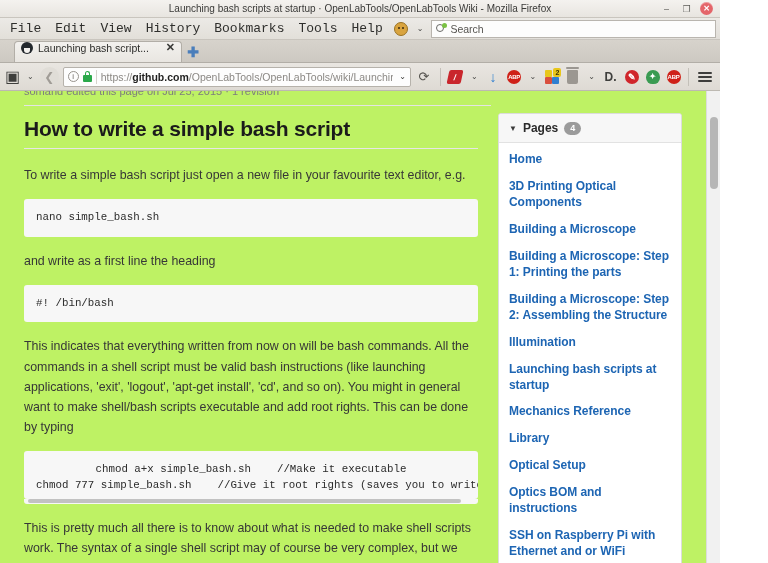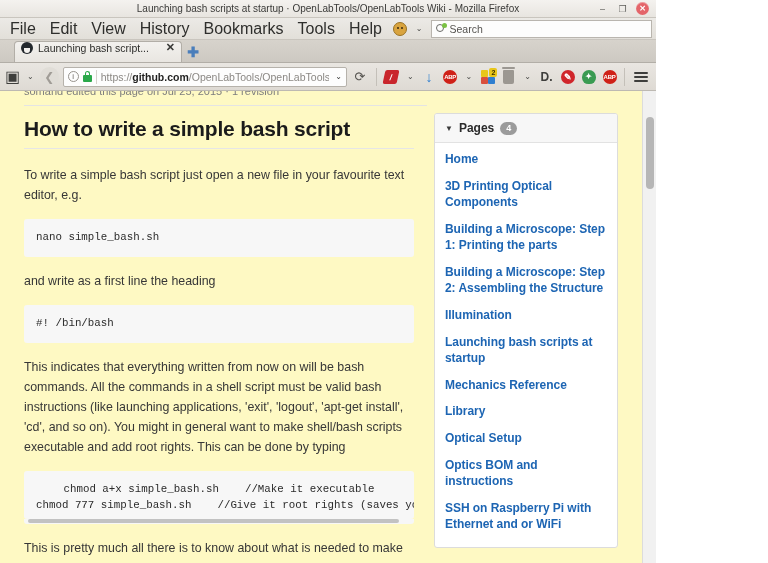--- a/index.html
+++ b/index.html
@@ -5,21 +5,21 @@
 <style>
   * { box-sizing: border-box; margin: 0; padding: 0; }
   html, body {
     width: 768px; height: 563px;
     overflow: hidden;
     font-family: "Liberation Sans", sans-serif;
     background: #ffffff;
   }
 
   
-  .window { width: 656px; height: 563px; display: flex; flex-direction: column; position: relative; }
+  .window { width: 720px; height: 563px; display: flex; flex-direction: column; position: relative; }
 
   .titlebar {
     height: 18px;
     background: linear-gradient(#f4f2ef, #e8e5e0);
     border-bottom: 1px solid #c9c5be;
     display: flex; align-items: center;
     position: relative; flex: 0 0 18px;
   }
   .titlebar-text {
     position: absolute; left: 0; right: 0; text-align: center;
@@ -35,21 +35,21 @@
   }
 
   
   .menubar {
     height: 22px; flex: 0 0 22px;
     background: linear-gradient(#eceae6, #e2dfd9);
     border-bottom: 1px solid #c9c5be;
     display: flex; align-items: center; padding-left: 4px; gap: 2px;
   }
   .menu-item {
-    font-size: 16px; color: #2e2e2c; padding: 2px 6px; white-space: nowrap;
+    font-size: 13px; color: #2e2e2c; padding: 2px 6px; white-space: nowrap; font-family: Liberation Mono, monospace;
   }
   .menu-icon-face {
     width: 14px; height: 14px; border-radius: 50%;
     background: #d9a43f; border: 1px solid #9a7223; margin: 0 3px;
     position: relative;
   }
   .menu-icon-face::before, .menu-icon-face::after {
     content: ""; position: absolute; top: 4px; width: 2px; height: 2px; background: #3a2a10; border-radius: 50%;
   }
   .menu-icon-face::before { left: 3px; }
@@ -148,21 +148,21 @@
   .arrow-down { color: #2f7fd0; font-size: 14px; font-weight: bold; }
   .trash-ico { width: 11px; height: 14px; background: #9b9791; border-radius: 1px 1px 2px 2px; position: relative; }
   .trash-ico::before { content:""; position:absolute; top:-3px; left:-1px; width:13px; height:2px; background:#9b9791; border-radius:1px; }
   .letter-ico { font-size: 12px; font-weight: bold; color: #3e3e3c; }
   .hamburger { width: 22px; display: flex; flex-direction: column; gap: 2px; align-items: center; flex: none; padding: 0 2px; }
   .hamburger span { width: 14px; height: 2px; background: #3e3e3c; border-radius: 1px; }
   .puzzle { width: 14px; height: 14px; position: relative; }
   .puzzle i { position: absolute; width: 7px; height: 7px; border-radius: 1px; }
 
   
-  .viewport { flex: 1; position: relative; background: #fef9c3; overflow: hidden; display: flex; }
+  .viewport { flex: 1; position: relative; background: #bef264; overflow: hidden; display: flex; }
   .page { flex: 1; position: relative; overflow: hidden; padding-left: 24px; padding-right: 10px; }
 
   .clipped-line {
     position: absolute; top: -6px; left: 24px;
     font-size: 11px; color: #7d7d7d; white-space: nowrap;
   }
   .rule-top { position: absolute; top: 14px; left: 24px; right: 215px; height: 1px; background: #e4e4e4; }
 
   .content { position: absolute; top: 26px; left: 24px; right: 228px; }
 
@@ -359,20 +359,21 @@
 
       <div class="sidebar">
         <div class="sb-header">
           <span class="sb-caret">▼</span>
           <span class="sb-title">Pages</span>
           <span class="sb-badge">4</span>
         </div>
         <div class="sb-list">
           <a class="sb-link">Home</a>
           <a class="sb-link">3D Printing Optical Components</a>
+          <a class="sb-link">Building a Microscope</a>
           <a class="sb-link">Building a Microscope: Step 1: Printing the parts</a>
           <a class="sb-link">Building a Microscope: Step 2: Assembling the Structure</a>
           <a class="sb-link">Illumination</a>
           <a class="sb-link">Launching bash scripts at startup</a>
           <a class="sb-link">Mechanics Reference</a>
           <a class="sb-link">Library</a>
           <a class="sb-link">Optical Setup</a>
           <a class="sb-link">Optics BOM and instructions</a>
           <a class="sb-link">SSH on Raspberry Pi with Ethernet and or WiFi</a>
 

